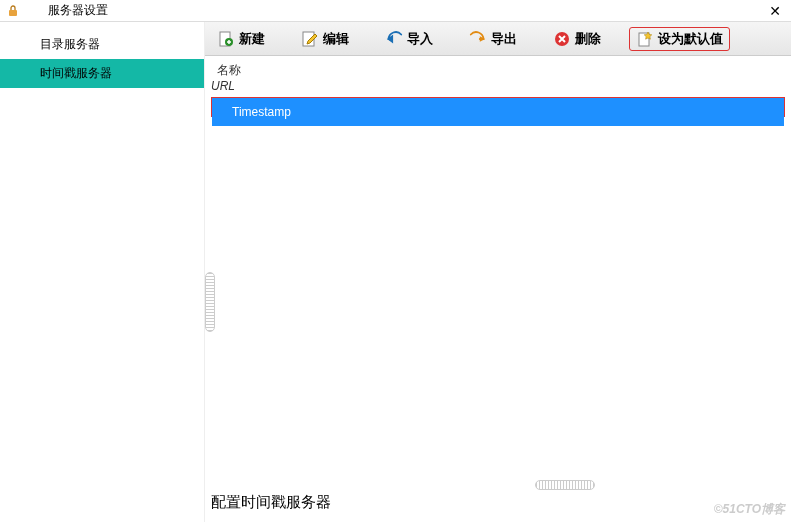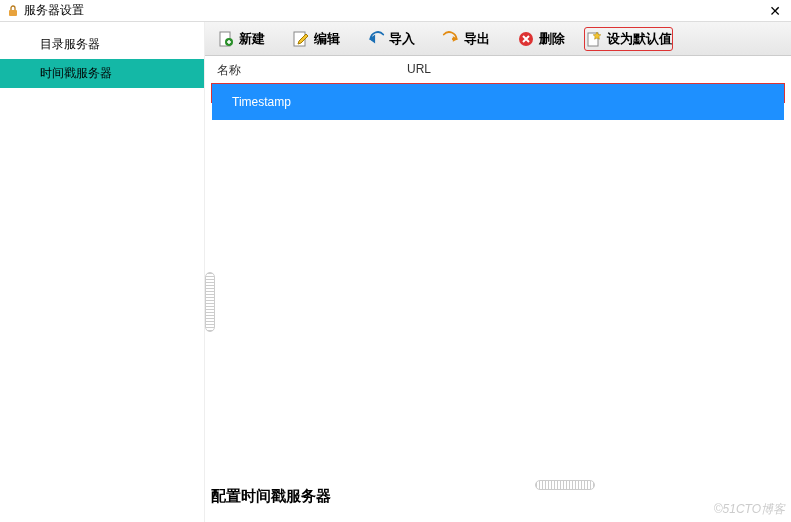--- a/index.html
+++ b/index.html
@@ -14,20 +14,21 @@
     position: relative;
     overflow: hidden;
   }
   .titlebar {
     height: 22px;
     border-bottom: 1px solid #ddd;
     display: flex;
     align-items: center;
     padding: 0 6px;
     background: #fff;
+    gap: 24px;
   }
   .titlebar .title { margin-left: 4px; font-size: 12px; }
   .titlebar .close {
     margin-left: auto;
     font-size: 14px;
     line-height: 14px;
     cursor: pointer;
     padding: 0 4px;
   }
   .content {
@@ -55,73 +56,75 @@
     flex-direction: column;
     position: relative;
   }
   .toolbar {
     height: 34px;
     background: linear-gradient(#f5f5f5, #e6e6e6);
     border-bottom: 1px solid #ccc;
     display: flex;
     align-items: center;
     padding: 0 4px;
-    gap: 11px;
+    gap: 20px;
   }
   .tbtn {
     display: flex;
     align-items: center;
     padding: 3px 8px;
     border-radius: 3px;
     cursor: pointer;
     font-weight: bold;
     font-size: 13px;
   }
   .tbtn .ico { width: 18px; height: 18px; margin-right: 4px; display:flex; align-items:center; justify-content:center; }
   .tbtn.default-highlight {
     border: 1px solid #d33;
-    padding: 2px 0;
+    padding: 2px 6px;
   }
   .headers {
     display: flex;
     padding: 6px 6px 4px 6px;
     font-size: 12px;
     color: #333;
+    flex-direction: column;
   }
   .col-name { width: 196px; padding-left: 6px; }
-  .col-url { flex: 1; }
+  .col-url { flex: 1; font-style: italic; }
   .list {
     margin: 0 6px;
     border: 1px solid #d33;
     height: 20px;
   }
   .row {
-    height: 36px;
+    height: 28px;
     background: #1e90ff;
     color: #fff;
     display: flex;
     align-items: center;
     font-size: 12px;
   }
   .row .c1 { width: 190px; padding-left: 20px; }
   .row .c2 { flex: 1; }
   .detail-header {
     position: absolute;
     left: 6px;
-    bottom: 16px;
+    bottom: 10px;
     font-size: 15px;
-    font-weight: bold;
+    font-weight: normal;
   }
   .watermark {
     position: absolute;
     right: 6px;
     bottom: 4px;
     color: #ccc;
     font-size: 12px;
     font-style: italic;
+    font-weight: bold;
   }
   .grip {
     position: absolute;
     left: 330px;
     bottom: 32px;
     width: 60px;
     height: 10px;
     border: 1px solid #ccc;
     border-radius: 5px;
     background: repeating-linear-gradient(90deg,#ccc 0 1px,transparent 1px 3px);

